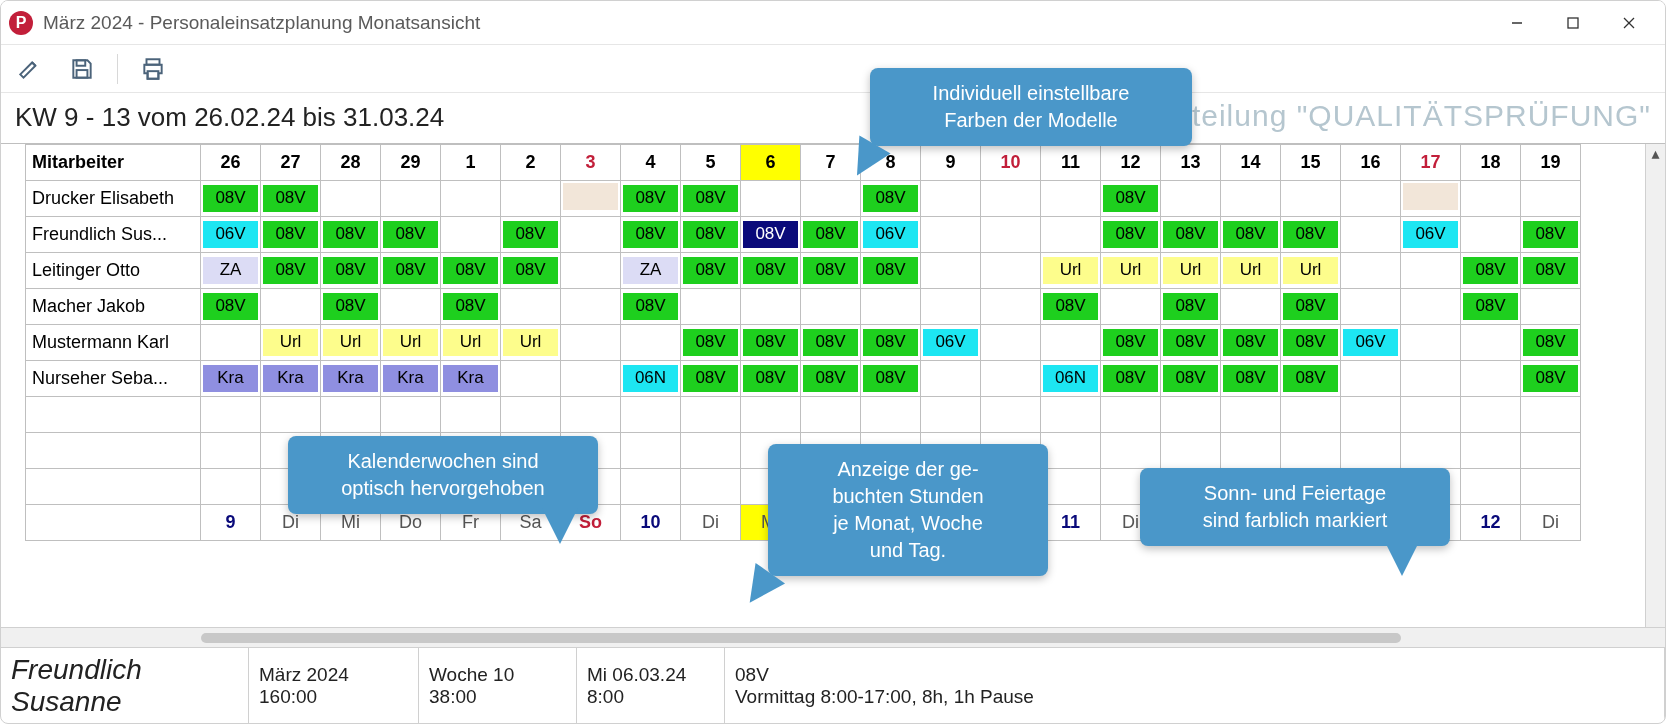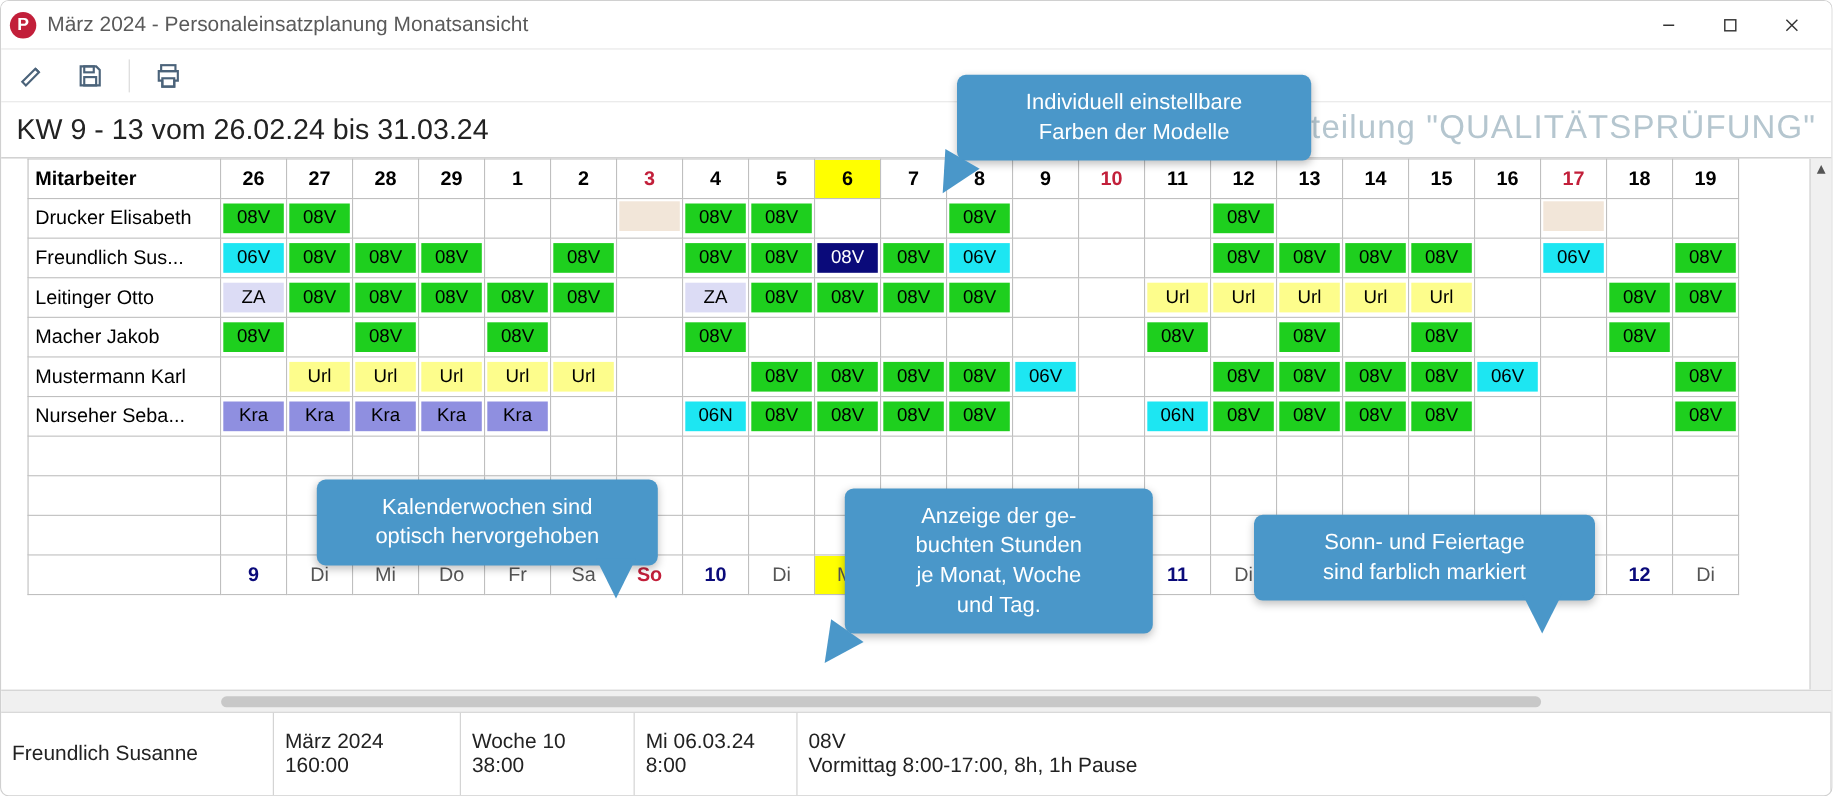--- a/index.html
+++ b/index.html
@@ -83,21 +83,21 @@
   tr.kw-row td.highlight { background:#ffff00; }
   .scrollbar { height:20px; background:#f0f0f0; border-top:1px solid #d0d0d0; display:flex; align-items:center;}
   .scrollbar .thumb { margin-left:200px; width:1200px; height:10px; background:#c8c8c8; border-radius:5px;}
   .statusbar {
     border-top:1px solid #d0d0d0; display:flex; height:76px;
     font-size:19px; color:#222;
   }
   .statusbar .sb-cell {
     border-right:1px solid #d0d0d0; padding:6px 10px; display:flex; flex-direction:column; justify-content:center;
   }
-  .sb-name { width:248px; font-size:19px;}
+  .sb-name { width:248px; font-size:28px;font-style:italic;}
   .sb-month { width:170px; }
   .sb-week { width:158px; }
   .sb-day { width:148px; }
   .sb-model { flex:1; border-right:none;}
   .callout {
     position:absolute; background:#4a97c9; color:#fff; font-size:20px;
     padding:12px 22px; border-radius:8px; text-align:center;
     box-shadow:0 3px 8px rgba(0,0,0,0.25); line-height:1.35;
   }
   .callout .pointer {

